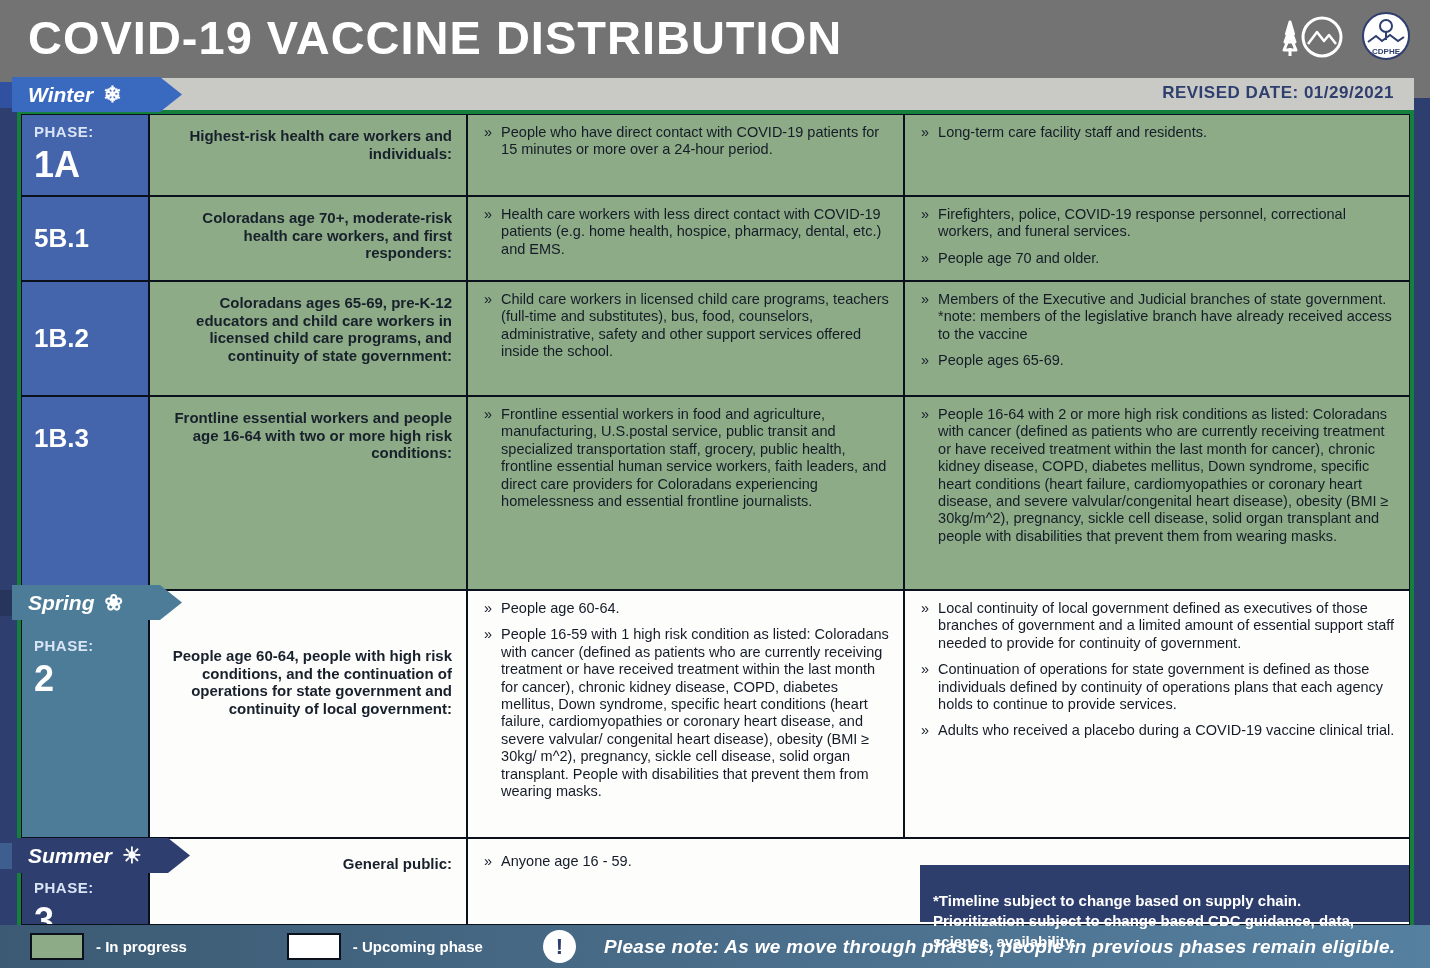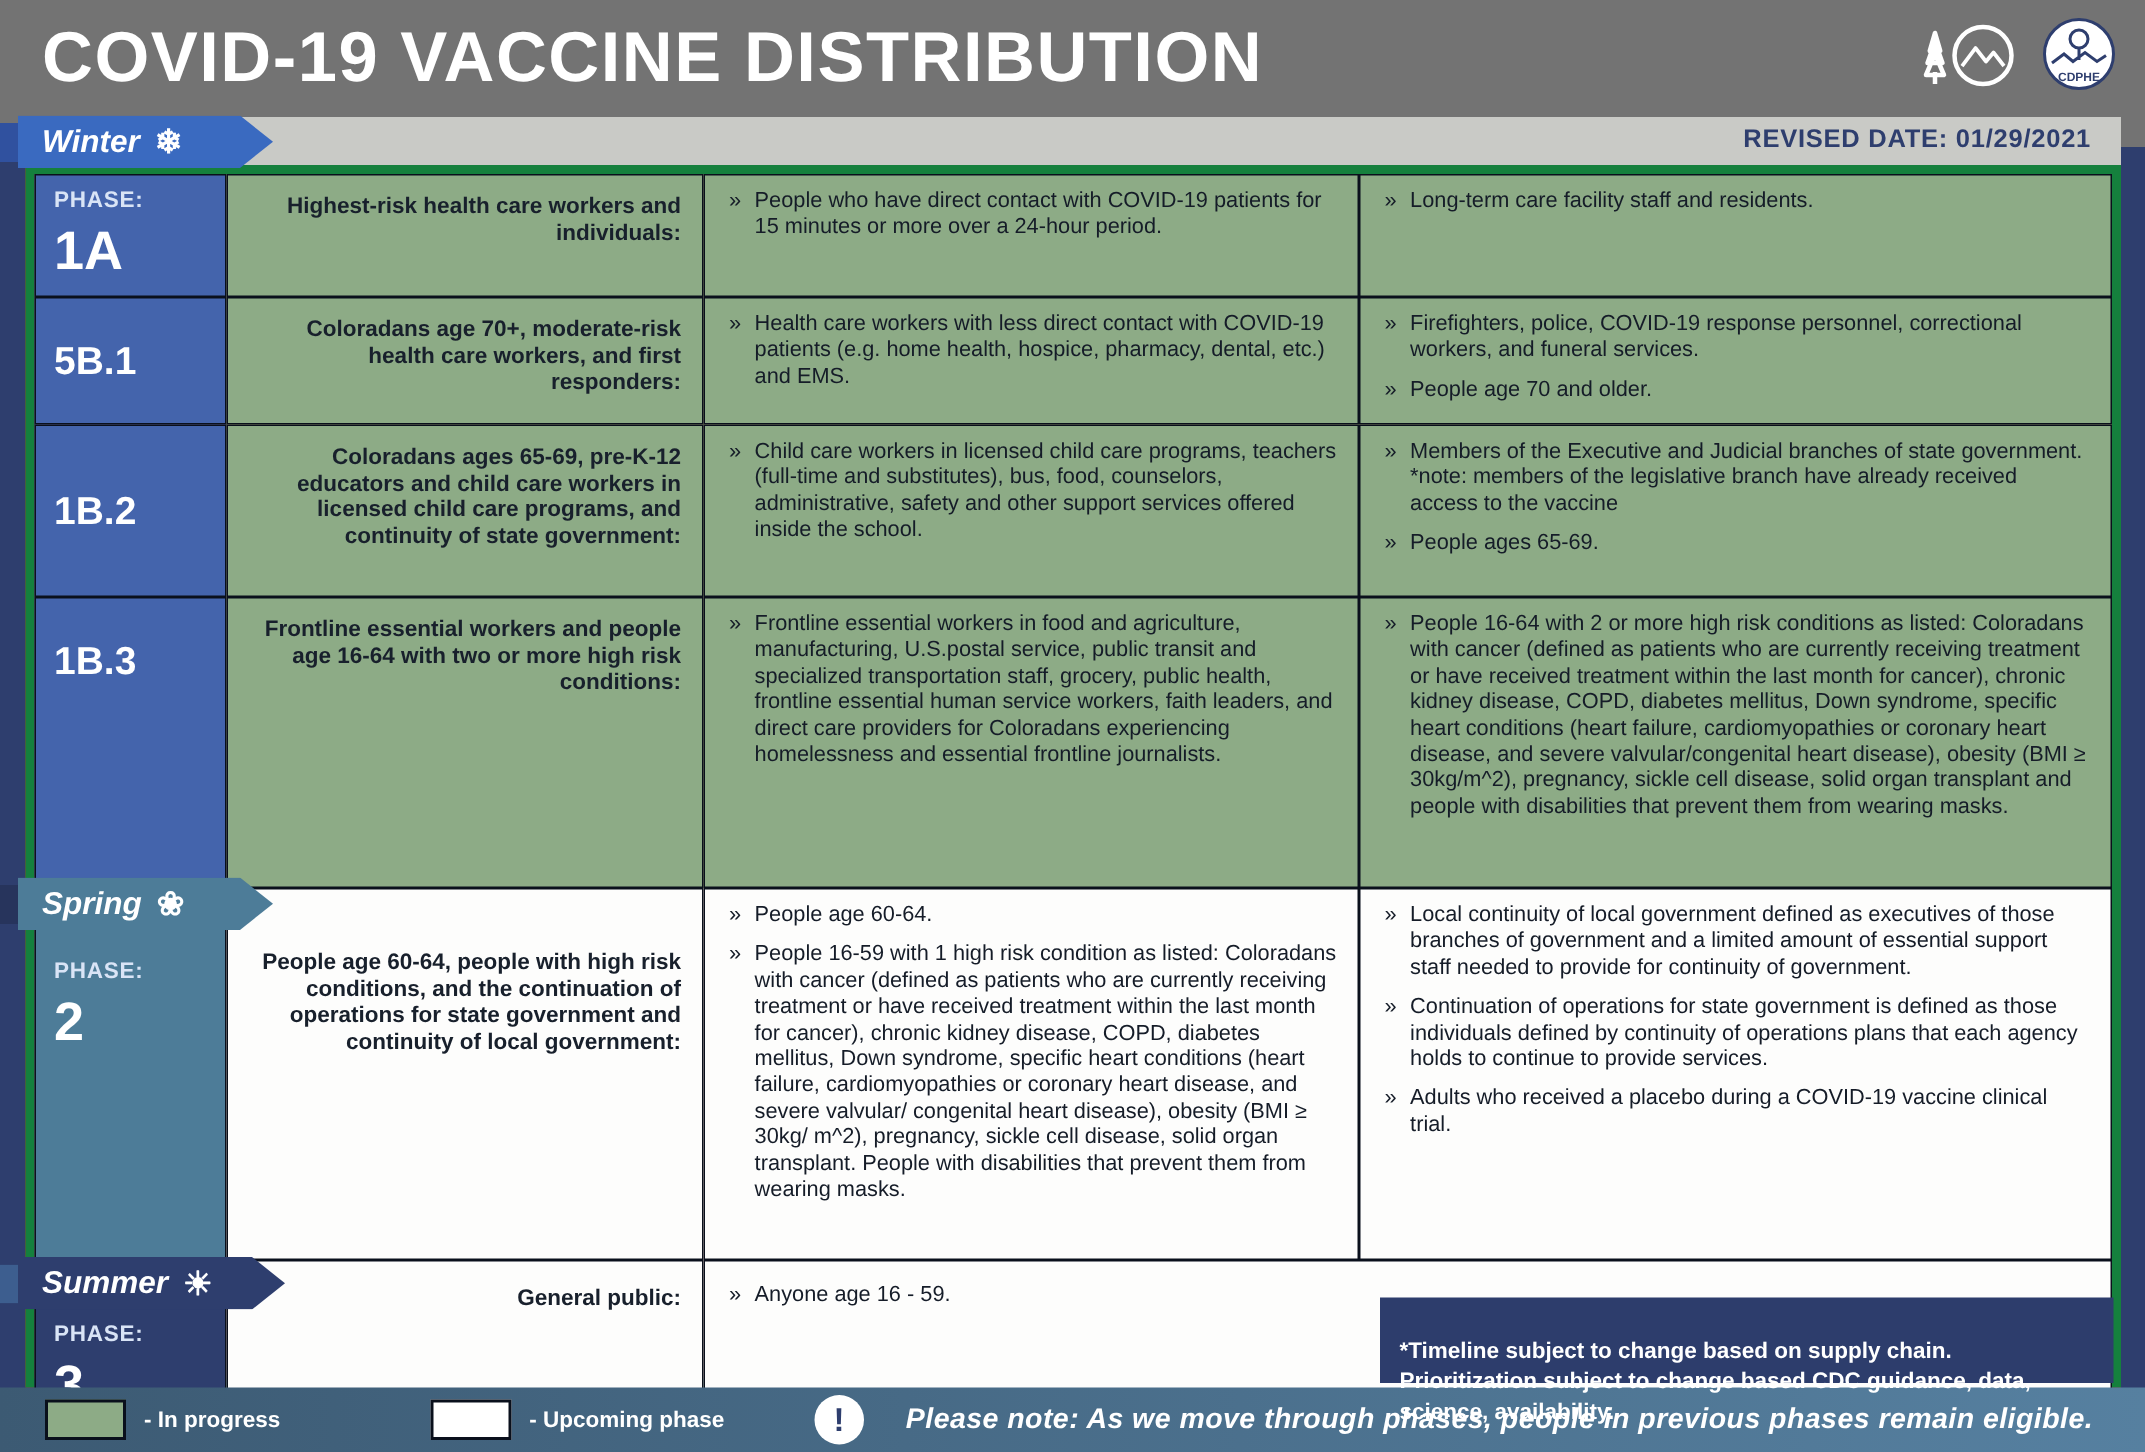--- a/index.html
+++ b/index.html
@@ -20,21 +20,21 @@
   .bb-winter { left:0; top:82px;  background:#30519f; }
   .bb-spring { left:0; top:590px; background:#27345c; }
   .bb-summer { left:0; top:843px; background:#3d5e8f; }
   .banner { position:absolute; left:12px; height:35px; display:flex; align-items:center; gap:10px; padding:0 30px 0 16px; color:#fff; font-size:21px; font-weight:bold; font-style:italic; clip-path:polygon(0 0,calc(100% - 22px) 0,100% 50%,calc(100% - 22px) 100%,0 100%); }
   .banner .sicon { font-style:normal; font-size:22px; line-height:1; }
   .bn-winter { top:77px;  background:#3a6ac0; width:124px; }
   .bn-spring { top:585px; background:#4d7c98; width:124px; }
   .bn-summer { top:838px; background:#2e3e6e; width:132px; }
 
   
-  .tbl { position:absolute; left:17px; top:110px; width:1397px; height:815px; border:6px solid #15803d; box-sizing:border-box; background:#c2410c; }
+  .tbl { position:absolute; left:17px; top:110px; width:1397px; height:815px; border:4px solid #15803d; box-sizing:border-box; background:#ec4899; }
   .row { display:flex; width:100%; box-sizing:border-box; }
   .r0 { height:82px; } .r1 { height:85px; } .r2 { height:115px; } .r3 { height:194px; } .r4 { height:248px; } .r5 { height:87px; }
   .cell { box-sizing:border-box; border:1px solid #0a101c; overflow:hidden; }
   .phase { width:128px; flex:none; color:#fff; padding:8px 12px; }
   .winter-col { background:#4464ac; }
   .spring-col { background:#4d7c98; }
   .summer-col { background:#2e3e6e; }
   .phase-word { font-size:15px; font-weight:bold; color:#d9e4f6; letter-spacing:0.5px; }
   .phase-num { font-weight:bold; color:#ffffff; }
   .phase-num.big { font-size:36px; margin-top:4px; }
@@ -182,21 +182,21 @@
             <span class="bt">People 16-64 with 2 or more high risk conditions as listed: Coloradans with cancer (defined as patients who are currently receiving treatment or have received treatment within the last month for cancer), chronic kidney disease, COPD, diabetes mellitus, Down syndrome, specific heart conditions (heart failure, cardiomyopathies or coronary heart disease, and severe valvular/congenital heart disease), obesity (BMI ≥ 30kg/m^2), pregnancy, sickle cell disease, solid organ transplant and people with disabilities that prevent them from wearing masks.</span>
           </div>
       </div>
     </div>
 
     <div class="row r4">
       <div class="cell phase spring-col pt-spring">
         <div class="phase-word">PHASE:</div>
         <div class="phase-num big">2</div>
       </div>
-      <div class="cell desc white" style="padding-top:40px;">
+      <div class="cell desc white" style="padding-top:56px;">
         <div class="desc-text">People age 60-64, people with high risk conditions, and the continuation of operations for state government and continuity of local government:</div>
       </div>
       <div class="cell bullets white colA">
         <div class="bullet">
             <span class="bt">People age 60-64.</span>
           </div>
         <div class="bullet">
             <span class="bt">People 16-59 with 1 high risk condition as listed: Coloradans with cancer (defined as patients who are currently receiving treatment or have received treatment within the last month for cancer), chronic kidney disease, COPD, diabetes mellitus, Down syndrome, specific heart conditions (heart failure, cardiomyopathies or coronary heart disease, and severe valvular/ congenital heart disease), obesity (BMI ≥ 30kg/ m^2), pregnancy, sickle cell disease, solid organ transplant. People with disabilities that prevent them from wearing masks.</span>
           </div>
       </div>

